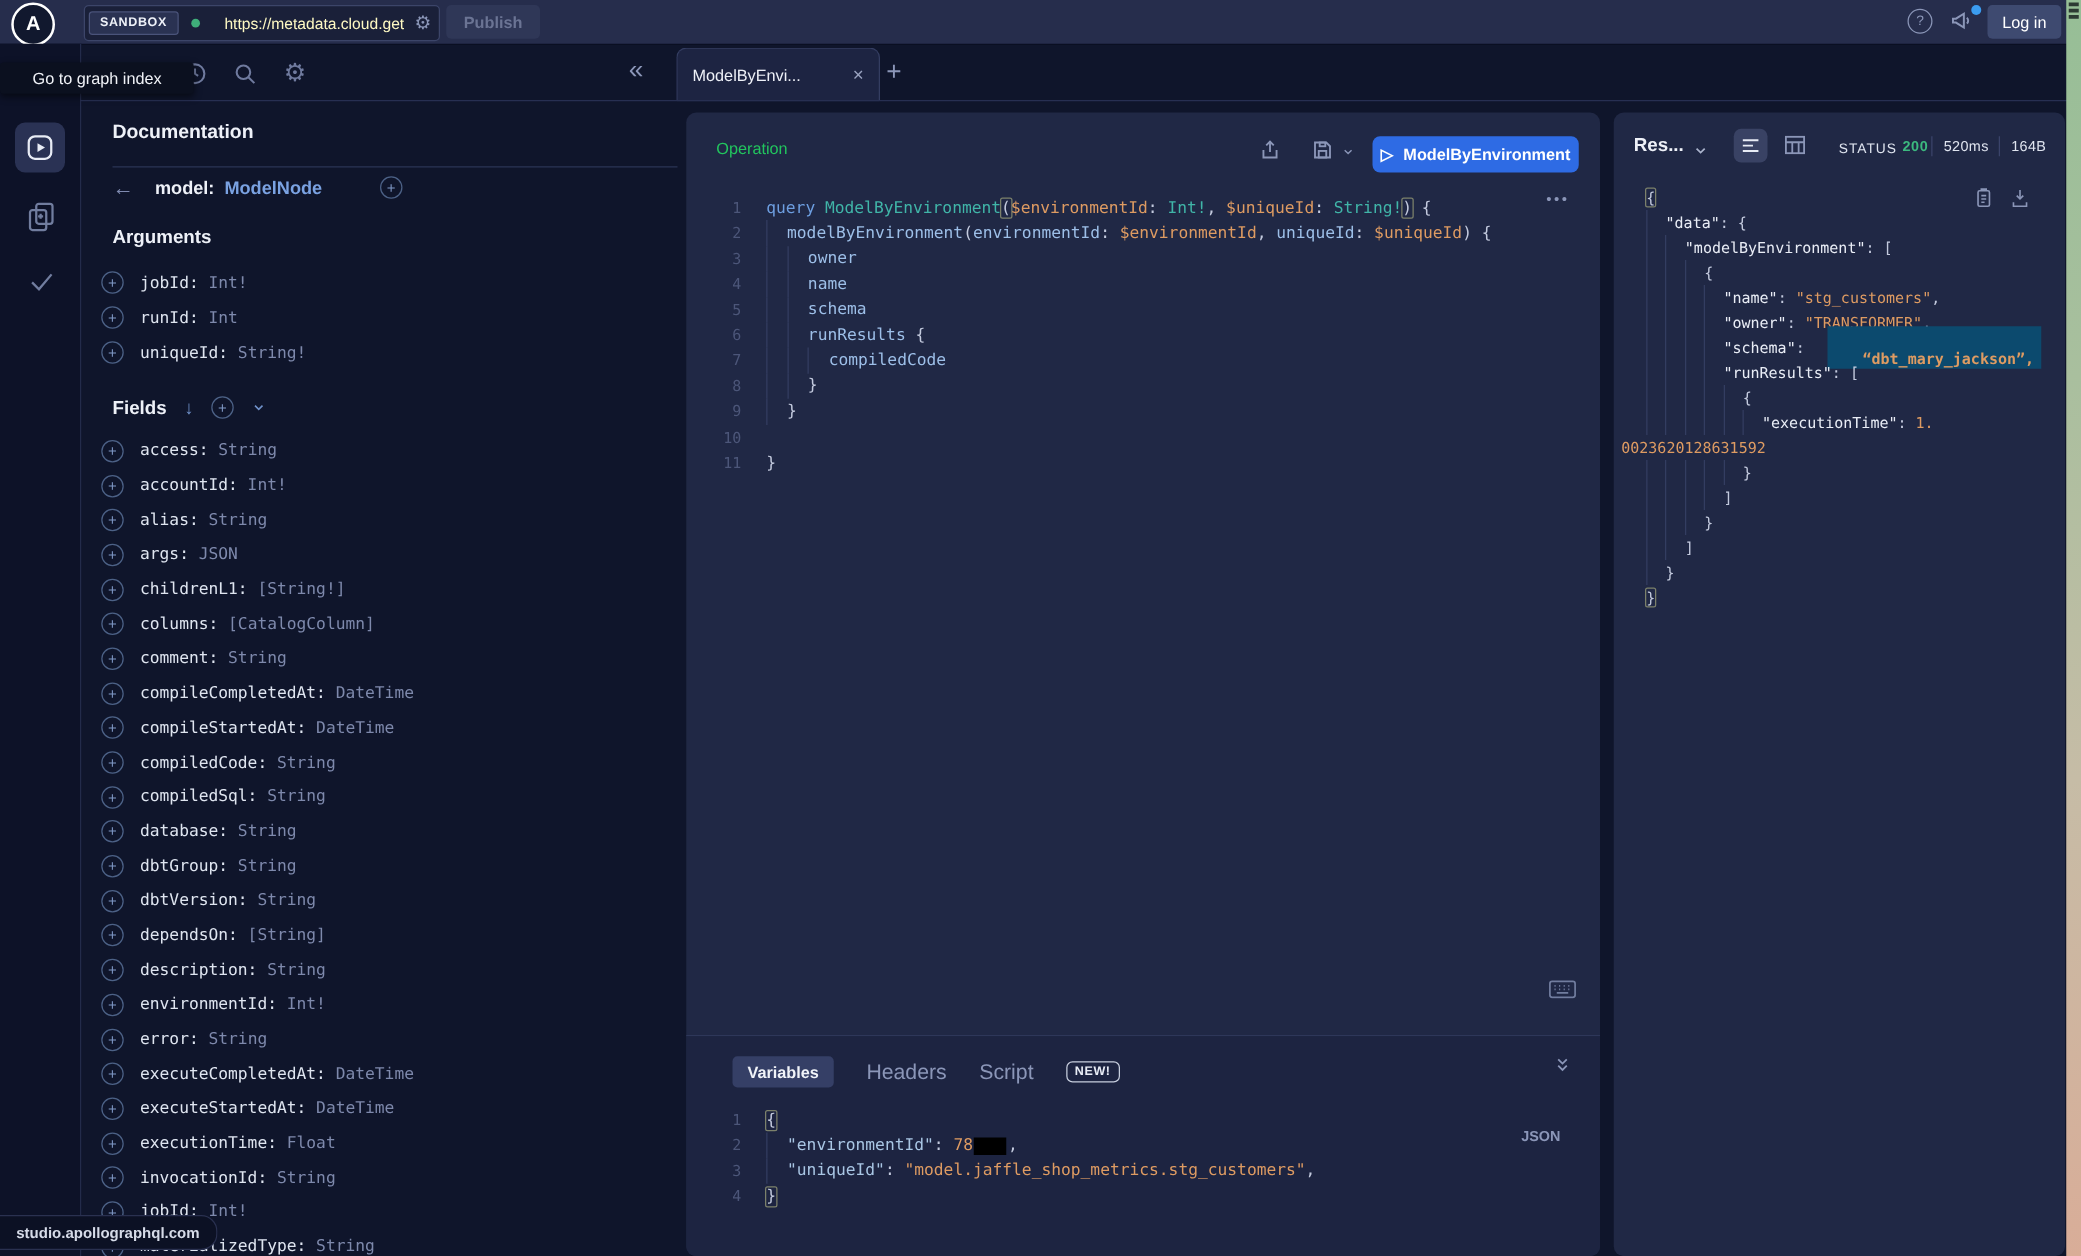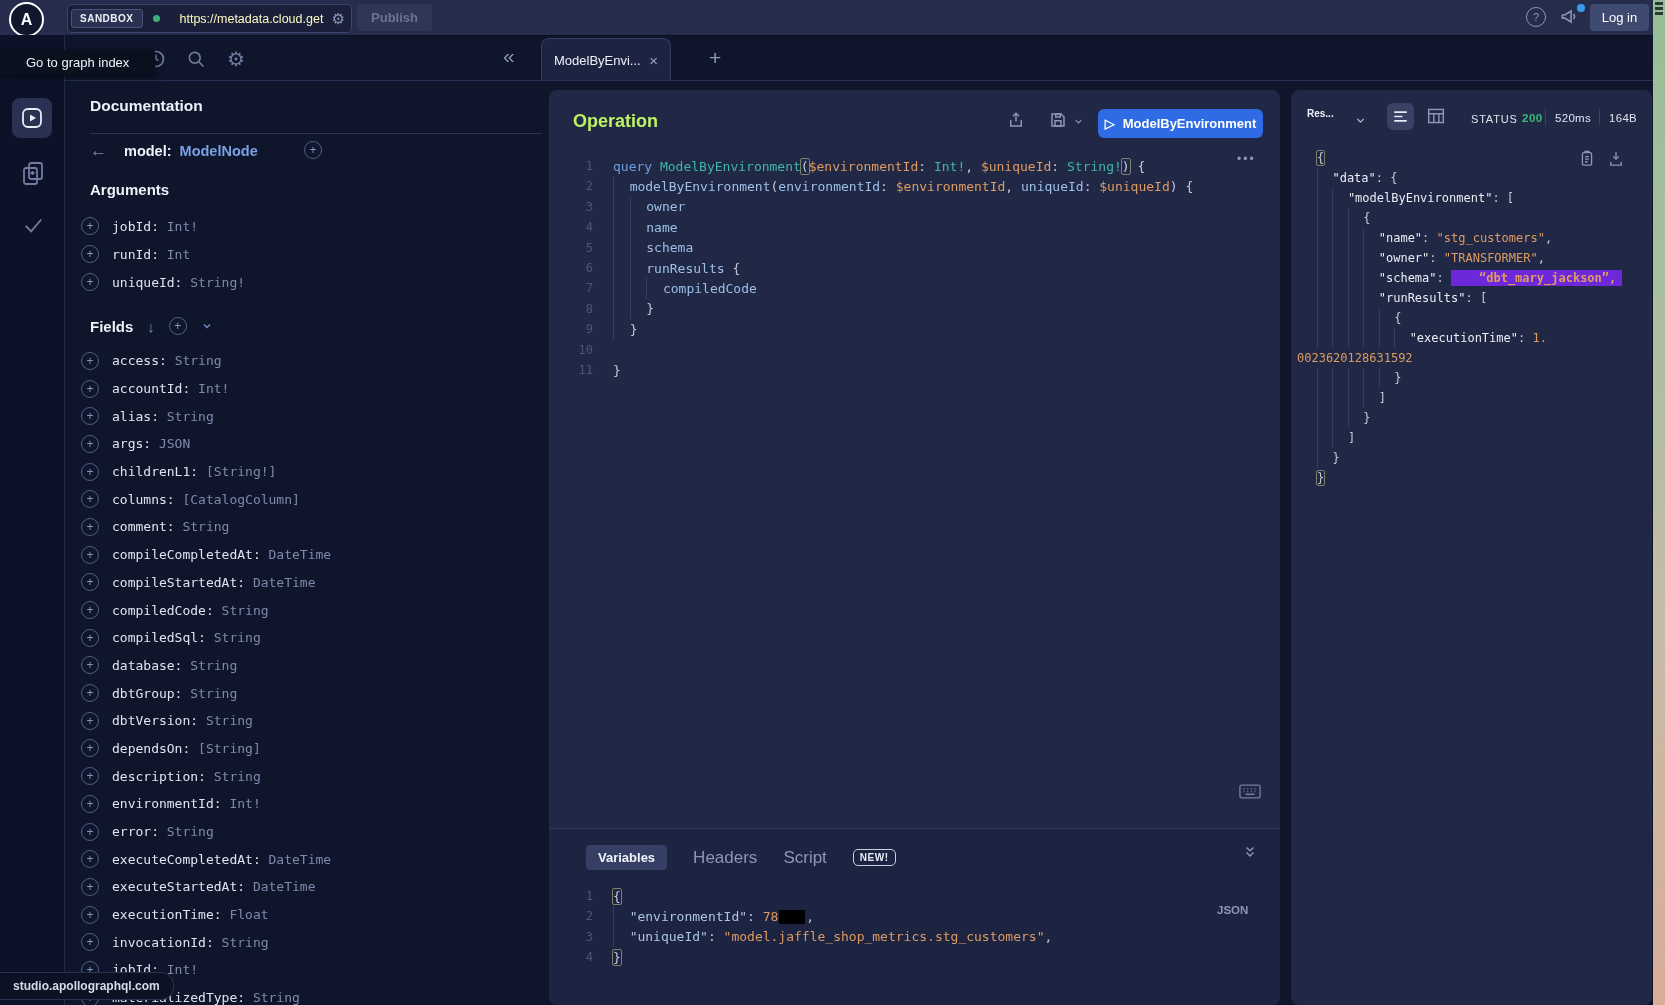--- a/index.html
+++ b/index.html
@@ -22,21 +22,21 @@
   
   .tooltip{left:0;top:50px;background:#0b101f;border-radius:3px;padding:5px 26px;font-size:13px;color:#f0f2f7;z-index:60;box-shadow:0 2px 6px rgba(0,0,0,.5);}
   .statuspill{left:0;top:972px;height:26px;background:#0c1124;border:1px solid #2a3150;border-left:none;border-radius:0 13px 13px 0;display:flex;align-items:center;padding:0 13px;font-size:12px;font-weight:bold;color:#d6dbe8;z-index:60;}
   
   .rail{left:0;top:35px;width:64px;height:970px;background:#0d1228;border-right:1px solid #232b4a;}
   .railicon{color:#717d9f;}
   .playbtn{left:12px;top:98px;width:40px;height:40px;border-radius:8px;background:#2a3254;display:flex;align-items:center;justify-content:center;color:#e8ecf5;}
   
   .tbicon{color:#6f7a9e;top:49px;}
   .collapse{left:503px;top:44px;color:#8b96b8;font-size:21px;}
-  .tab{left:541px;top:38px;width:130px;height:43px;background:#1d2442;border:1px solid #343d61;border-bottom:none;border-radius:8px 8px 0 0;display:flex;align-items:center;padding:0 12px;box-sizing:border-box;}
+  .tab{left:541px;top:38px;width:163px;height:43px;background:#1d2442;border:1px solid #343d61;border-bottom:none;border-radius:8px 8px 0 0;display:flex;align-items:center;padding:0 12px;box-sizing:border-box;}
   .tablabel{font-size:13px;color:#eef1f8;white-space:nowrap;overflow:hidden;flex:1;}
   .tabclose{color:#9aa3c0;font-size:15px;margin-left:6px;}
   .newtab{left:709px;top:46px;color:#8b96b8;font-size:21px;font-weight:300;}
   .tabdivider{left:64px;top:80px;width:1601px;height:1px;background:#272f52;}
   
   .docs{left:64px;top:81px;width:484px;height:924px;}
   .docstitle{left:26px;top:16px;font-size:15.5px;font-weight:bold;color:#eef1f8;}
   .docsdiv{left:26px;top:52px;right:6px;height:1px;background:#2b3456;}
   .backarrow{left:26px;top:60px;font-size:17px;color:#7f8ab0;}
   .crumb{left:60px;top:62px;font-size:14.5px;}
@@ -52,52 +52,52 @@
   .fieldlist{left:17px;top:266px;right:0;}
   .docrow{display:flex;align-items:center;height:28px;gap:13px;}
   .frow{height:27.7px;}
   .mono{font-family:"DejaVu Sans Mono",monospace;}
   .fname{color:#dfe5f0;font-size:13px;}
   .ftype{color:#7e89ac;font-size:13px;}
   
   .panel{background:#202845;border-radius:8px;}
   .oppanel{left:549px;top:90px;width:731px;height:915px;}
   .resppanel{left:1291px;top:90px;width:361px;height:915px;}
-  .paneltitle{font-size:18px;font-weight:bold;color:#bef264;}
+  .paneltitle{font-size:13px;font-weight:normal;color:#22c55e;}
   .optitle{left:24px;top:21px;}
   .opicon{color:#8b96b8;}
   .runbtn{left:549px;top:19px;width:165px;height:29px;border-radius:6px;background:#2e6be4;color:#fff;font-size:13px;font-weight:600;display:flex;align-items:center;justify-content:center;gap:8px;}
   .dots{left:688px;top:62px;color:#8b96b8;font-size:12px;letter-spacing:2px;}
   
   .gutter{width:44px;text-align:right;color:#4c5679;font-size:12px;font-family:"DejaVu Sans Mono",monospace;}
   .gutter .ln{height:20.4px;line-height:20.4px;}
   .codearea{font-family:"DejaVu Sans Mono",monospace;font-size:13px;}
   .cl{display:flex;height:20.4px;align-items:center;white-space:pre;}
   .ig{width:2ch;border-left:1px solid #333d61;align-self:stretch;flex:none;}
   .kw{color:#6d9ee0}.nm{color:#40b5a8}.ty{color:#40b5a8}.vr{color:#de9b62}.pc{color:#c3cade}
   .fd{color:#9dbfe8}.ky{color:#a9c6e4}.rk{color:#e9edf6}.st{color:#de9b62}.nu{color:#de9b62}
   .bm{outline:1px solid #7c816b;border-radius:1px;}
   .blackbox{display:inline-block;width:26px;height:14px;background:#000;margin:0 1px;}
-  .redact{background:#6d28d9;padding:1px 6px 1px 28px;font-weight:bold;color:#de9b62;}
+  .redact{background:#0c4a6e;padding:19px 6px 1px 28px;font-weight:bold;color:#de9b62;margin-left:11px;}
   .opgutter{left:0;top:66px;}
   .opcode{left:64px;top:66px;right:4px;}
   .kbd{left:690px;top:694px;color:#717d9f;}
   
   .vardivider{left:0;top:738px;width:731px;height:1px;background:#2e3759;}
   .varsection{left:0;top:739px;width:731px;height:176px;background:#1d2441;border-radius:0 0 8px 8px;}
   .vtabs{left:37px;top:16px;display:flex;align-items:center;gap:26px;}
   .vtab-active{background:#353f66;border-radius:4px;padding:5px 12px;font-weight:bold;font-size:13px;color:#f0f3f8;}
   .vtab{font-size:17px;color:#8b96b8;}
   .newbadge{border:1.5px solid #c7cede;border-radius:5px;padding:2px 6px;font-size:10px;font-weight:bold;color:#e8ecf5;letter-spacing:.5px;}
   .dblchev{left:694px;top:15px;color:#8b96b8;}
   .jsonlabel{left:668px;top:75px;font-size:11.5px;font-weight:600;color:#8b96b8;}
   .vargutter{left:0;top:57px;}
   .varcode{left:64px;top:57px;}
   
-  .resptitle{left:16px;top:18px;font-size:10px;font-weight:bold;color:#eef1f8;white-space:nowrap;}
+  .resptitle{left:16px;top:18px;font-size:15px;font-weight:bold;color:#eef1f8;white-space:nowrap;}
   .respchev{left:63px;top:24px;color:#aab3cc;}
   .rawbtn{left:96px;top:13px;width:27px;height:27px;border-radius:6px;background:#394264;display:flex;align-items:center;justify-content:center;color:#e8ecf5;}
   .tablebtn{left:136px;top:18px;color:#8b96b8;}
   .statusrow{font-size:11px;color:#dfe4ef;letter-spacing:.8px;}
   .stlabel{left:180px;top:23px;}
   .stcode{left:231px;top:22px;font-size:11.5px;font-weight:bold;color:#3cb97f;letter-spacing:.5px;}
   .vsep{width:1px;height:16px;background:#3a436a;top:19px;}
   .sttime{left:264px;top:22px;font-size:11.5px;letter-spacing:.3px;}
   .stsize{left:318px;top:22px;font-size:11.5px;letter-spacing:.3px;}
   .copyic{left:288px;top:60px;color:#8b96b8;}

